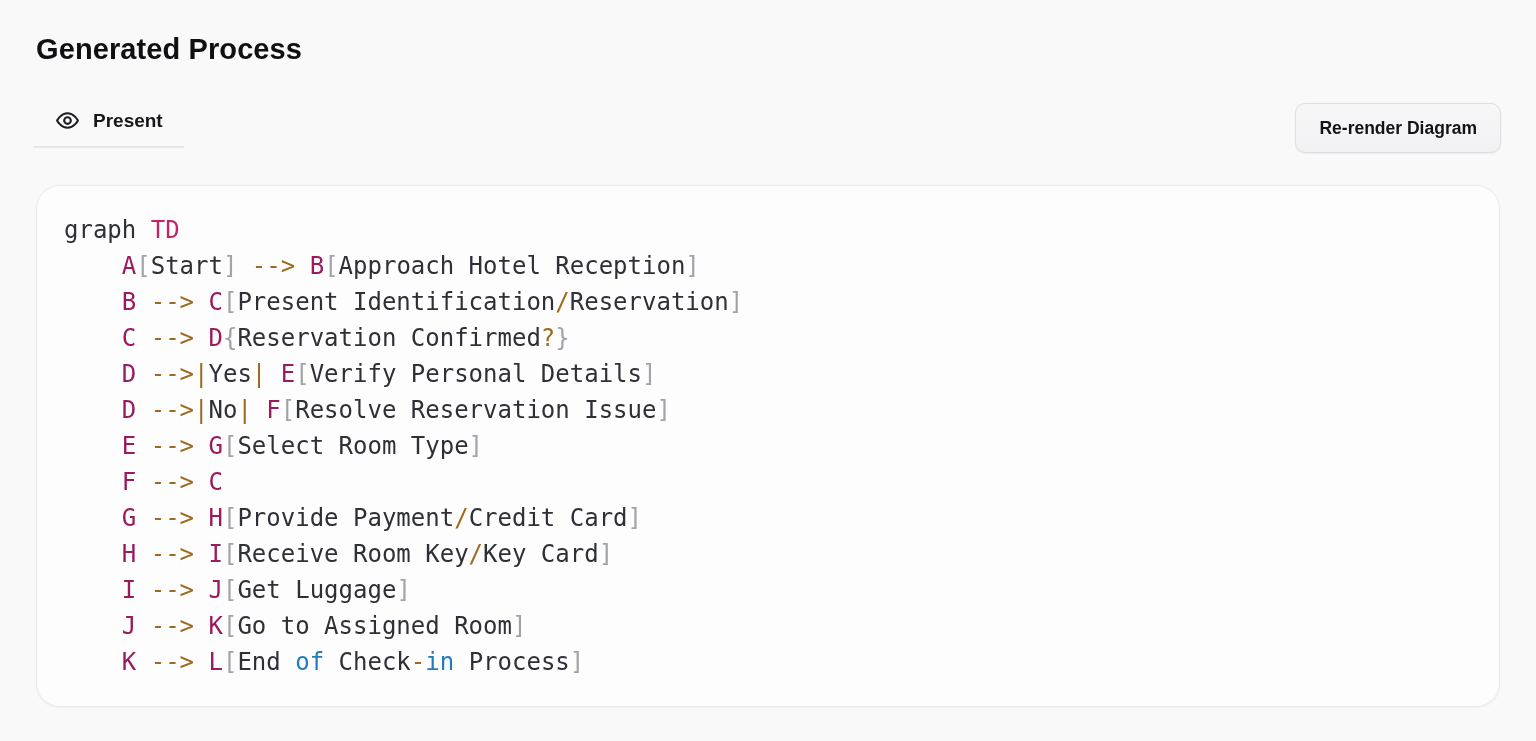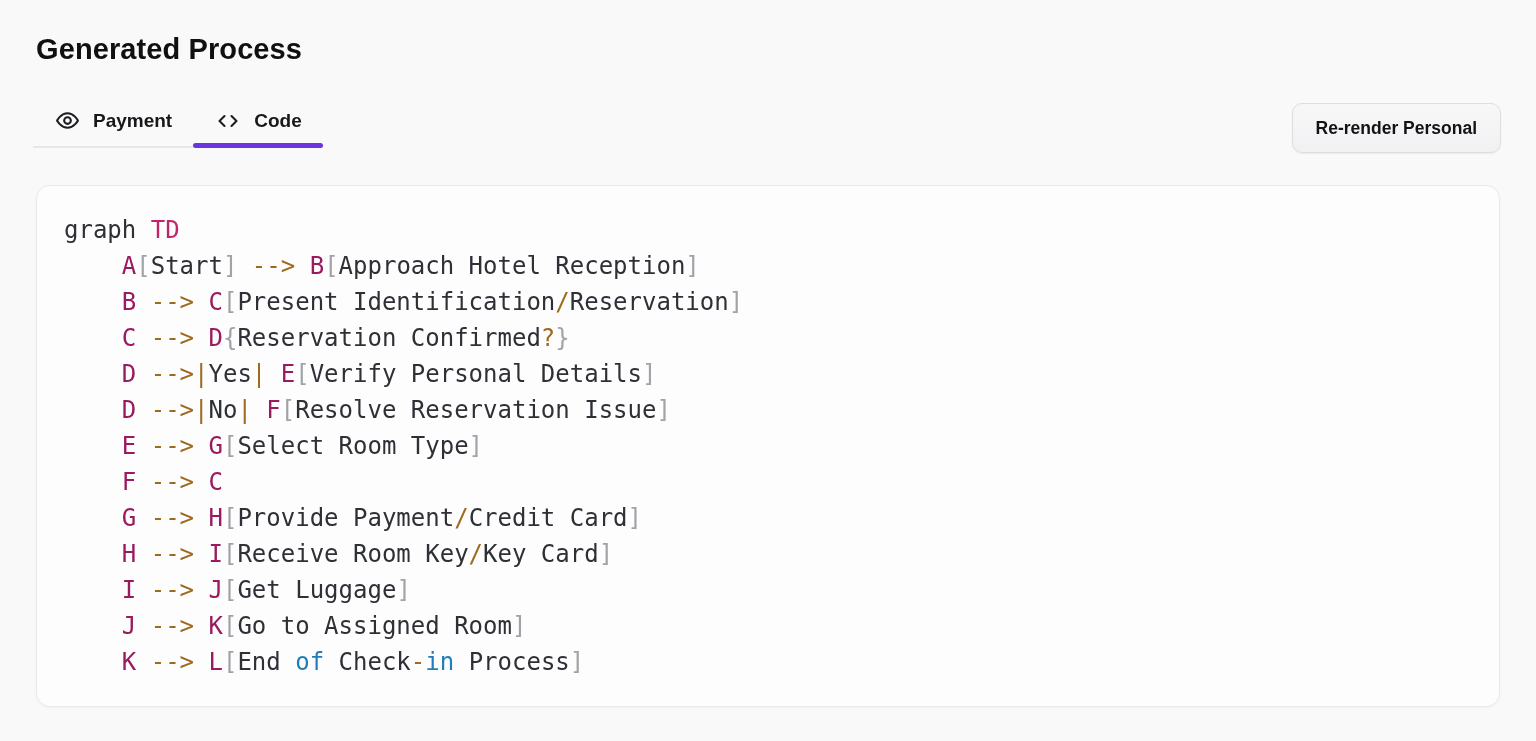--- a/index.html
+++ b/index.html
@@ -67,21 +67,21 @@
     cursor: pointer;
   }
   .code-card {
     position: absolute;
     left: 36px;
     right: 36px;
     top: 185px;
     bottom: 34px;
     background: #fdfdfe;
     border: 1px solid #e8eaee;
-    border-radius: 14px;
+    border-radius: 24px;
     box-shadow: 0 1px 3px rgba(15, 20, 40, 0.04);
     overflow: hidden;
   }
   .code-pre {
     margin: 0;
     padding: 26px 20px 20px 27px;
     font-family: "DejaVu Sans Mono", monospace;
     font-size: 24px;
     line-height: 36px;
     white-space: pre;
@@ -95,30 +95,21 @@
 <h1 class="page-title">Generated Process</h1>
 
 <div class="tabs">
   <div class="tab">
     <span class="icon">
       <svg width="25" height="25" viewBox="0 0 24 24" fill="none" stroke="currentColor" stroke-width="2" stroke-linecap="round" stroke-linejoin="round">
         <path d="M2 12s3.6-7 10-7 10 7 10 7-3.6 7-10 7-10-7-10-7z"></path>
         <circle cx="12" cy="12" r="3.2"></circle>
       </svg>
     </span>
-    <span>Payment</span>
-  </div>
-  <div class="tab active">
-    <span class="icon">
-      <svg width="26" height="24" viewBox="0 0 24 24" fill="none" stroke="currentColor" stroke-width="2.1" stroke-linecap="round" stroke-linejoin="round">
-        <polyline points="8.5 7 3.5 12 8.5 17"></polyline>
-        <polyline points="15.5 7 20.5 12 15.5 17"></polyline>
-      </svg>
-    </span>
-    <span>Code</span>
+    <span>Present</span>
   </div>
 </div>
 
-<button class="rerender-btn">Re-render Personal</button>
+<button class="rerender-btn">Re-render Diagram</button>
 
 <div class="code-card">
   <pre class="code-pre" id="code-pre"><div class="code-line"><span style="color: rgb(46, 48, 54);">graph </span><span style="color: rgb(193, 37, 104);">TD</span></div><div class="code-line"><span style="color: rgb(46, 48, 54);">    </span><span style="color: rgb(154, 26, 93);">A</span><span style="color: rgb(162, 163, 169);">[</span><span style="color: rgb(46, 48, 54);">Start</span><span style="color: rgb(162, 163, 169);">]</span><span style="color: rgb(46, 48, 54);"> </span><span style="color: rgb(158, 106, 30);">--&gt;</span><span style="color: rgb(46, 48, 54);"> </span><span style="color: rgb(154, 26, 93);">B</span><span style="color: rgb(162, 163, 169);">[</span><span style="color: rgb(46, 48, 54);">Approach Hotel Reception</span><span style="color: rgb(162, 163, 169);">]</span></div><div class="code-line"><span style="color: rgb(46, 48, 54);">    </span><span style="color: rgb(154, 26, 93);">B</span><span style="color: rgb(46, 48, 54);"> </span><span style="color: rgb(158, 106, 30);">--&gt;</span><span style="color: rgb(46, 48, 54);"> </span><span style="color: rgb(154, 26, 93);">C</span><span style="color: rgb(162, 163, 169);">[</span><span style="color: rgb(46, 48, 54);">Present Identification</span><span style="color: rgb(158, 106, 30);">/</span><span style="color: rgb(46, 48, 54);">Reservation</span><span style="color: rgb(162, 163, 169);">]</span></div><div class="code-line"><span style="color: rgb(46, 48, 54);">    </span><span style="color: rgb(154, 26, 93);">C</span><span style="color: rgb(46, 48, 54);"> </span><span style="color: rgb(158, 106, 30);">--&gt;</span><span style="color: rgb(46, 48, 54);"> </span><span style="color: rgb(154, 26, 93);">D</span><span style="color: rgb(162, 163, 169);">{</span><span style="color: rgb(46, 48, 54);">Reservation Confirmed</span><span style="color: rgb(158, 106, 30);">?</span><span style="color: rgb(162, 163, 169);">}</span></div><div class="code-line"><span style="color: rgb(46, 48, 54);">    </span><span style="color: rgb(154, 26, 93);">D</span><span style="color: rgb(46, 48, 54);"> </span><span style="color: rgb(158, 106, 30);">--&gt;|</span><span style="color: rgb(46, 48, 54);">Yes</span><span style="color: rgb(158, 106, 30);">|</span><span style="color: rgb(46, 48, 54);"> </span><span style="color: rgb(154, 26, 93);">E</span><span style="color: rgb(162, 163, 169);">[</span><span style="color: rgb(46, 48, 54);">Verify Personal Details</span><span style="color: rgb(162, 163, 169);">]</span></div><div class="code-line"><span style="color: rgb(46, 48, 54);">    </span><span style="color: rgb(154, 26, 93);">D</span><span style="color: rgb(46, 48, 54);"> </span><span style="color: rgb(158, 106, 30);">--&gt;|</span><span style="color: rgb(46, 48, 54);">No</span><span style="color: rgb(158, 106, 30);">|</span><span style="color: rgb(46, 48, 54);"> </span><span style="color: rgb(154, 26, 93);">F</span><span style="color: rgb(162, 163, 169);">[</span><span style="color: rgb(46, 48, 54);">Resolve Reservation Issue</span><span style="color: rgb(162, 163, 169);">]</span></div><div class="code-line"><span style="color: rgb(46, 48, 54);">    </span><span style="color: rgb(154, 26, 93);">E</span><span style="color: rgb(46, 48, 54);"> </span><span style="color: rgb(158, 106, 30);">--&gt;</span><span style="color: rgb(46, 48, 54);"> </span><span style="color: rgb(154, 26, 93);">G</span><span style="color: rgb(162, 163, 169);">[</span><span style="color: rgb(46, 48, 54);">Select Room Type</span><span style="color: rgb(162, 163, 169);">]</span></div><div class="code-line"><span style="color: rgb(46, 48, 54);">    </span><span style="color: rgb(154, 26, 93);">F</span><span style="color: rgb(46, 48, 54);"> </span><span style="color: rgb(158, 106, 30);">--&gt;</span><span style="color: rgb(46, 48, 54);"> </span><span style="color: rgb(154, 26, 93);">C</span></div><div class="code-line"><span style="color: rgb(46, 48, 54);">    </span><span style="color: rgb(154, 26, 93);">G</span><span style="color: rgb(46, 48, 54);"> </span><span style="color: rgb(158, 106, 30);">--&gt;</span><span style="color: rgb(46, 48, 54);"> </span><span style="color: rgb(154, 26, 93);">H</span><span style="color: rgb(162, 163, 169);">[</span><span style="color: rgb(46, 48, 54);">Provide Payment</span><span style="color: rgb(158, 106, 30);">/</span><span style="color: rgb(46, 48, 54);">Credit Card</span><span style="color: rgb(162, 163, 169);">]</span></div><div class="code-line"><span style="color: rgb(46, 48, 54);">    </span><span style="color: rgb(154, 26, 93);">H</span><span style="color: rgb(46, 48, 54);"> </span><span style="color: rgb(158, 106, 30);">--&gt;</span><span style="color: rgb(46, 48, 54);"> </span><span style="color: rgb(154, 26, 93);">I</span><span style="color: rgb(162, 163, 169);">[</span><span style="color: rgb(46, 48, 54);">Receive Room Key</span><span style="color: rgb(158, 106, 30);">/</span><span style="color: rgb(46, 48, 54);">Key Card</span><span style="color: rgb(162, 163, 169);">]</span></div><div class="code-line"><span style="color: rgb(46, 48, 54);">    </span><span style="color: rgb(154, 26, 93);">I</span><span style="color: rgb(46, 48, 54);"> </span><span style="color: rgb(158, 106, 30);">--&gt;</span><span style="color: rgb(46, 48, 54);"> </span><span style="color: rgb(154, 26, 93);">J</span><span style="color: rgb(162, 163, 169);">[</span><span style="color: rgb(46, 48, 54);">Get Luggage</span><span style="color: rgb(162, 163, 169);">]</span></div><div class="code-line"><span style="color: rgb(46, 48, 54);">    </span><span style="color: rgb(154, 26, 93);">J</span><span style="color: rgb(46, 48, 54);"> </span><span style="color: rgb(158, 106, 30);">--&gt;</span><span style="color: rgb(46, 48, 54);"> </span><span style="color: rgb(154, 26, 93);">K</span><span style="color: rgb(162, 163, 169);">[</span><span style="color: rgb(46, 48, 54);">Go to Assigned Room</span><span style="color: rgb(162, 163, 169);">]</span></div><div class="code-line"><span style="color: rgb(46, 48, 54);">    </span><span style="color: rgb(154, 26, 93);">K</span><span style="color: rgb(46, 48, 54);"> </span><span style="color: rgb(158, 106, 30);">--&gt;</span><span style="color: rgb(46, 48, 54);"> </span><span style="color: rgb(154, 26, 93);">L</span><span style="color: rgb(162, 163, 169);">[</span><span style="color: rgb(46, 48, 54);">End </span><span style="color: rgb(33, 125, 185);">of</span><span style="color: rgb(46, 48, 54);"> Check</span><span style="color: rgb(158, 106, 30);">-</span><span style="color: rgb(33, 125, 185);">in</span><span style="color: rgb(46, 48, 54);"> Process</span><span style="color: rgb(162, 163, 169);">]</span></div></pre>
 </div>
 
 </body></html>

